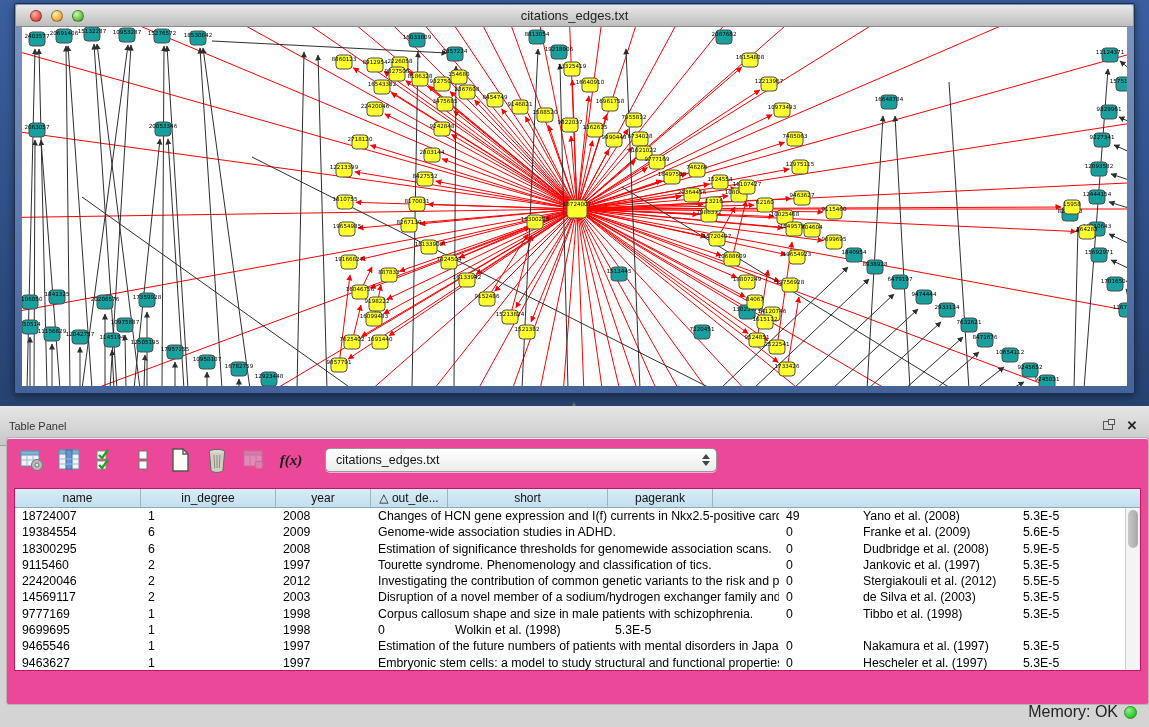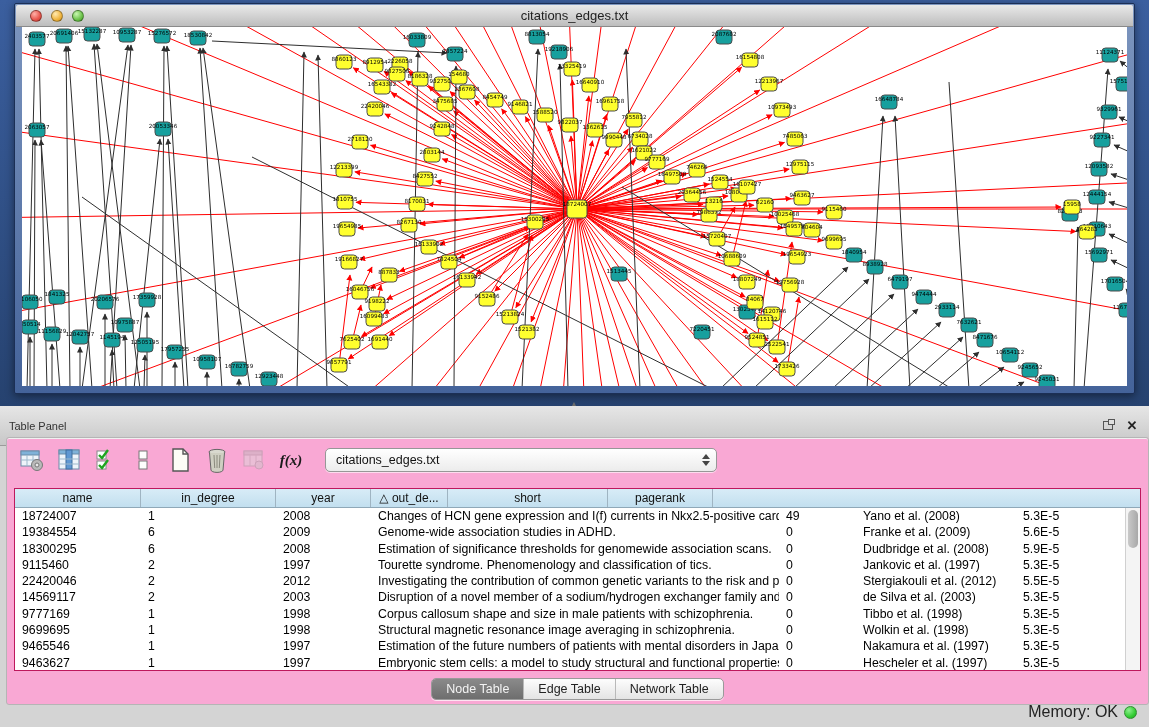--- a/index.html
+++ b/index.html
@@ -35,21 +35,21 @@
     border-bottom:1px solid #9b9b9b; display:flex; align-items:center; padding:0 9px; }
   .ptitle { font-size:11px; color:#333; flex:1; }
   .picon { width:16px; height:14px; margin-left:8px; cursor:default;
     display:flex; align-items:center; justify-content:center; }
   .float-glyph { width:10px; height:9px; border:1.5px solid #555; position:relative; }
   .float-glyph:before { content:""; position:absolute; right:-3px; top:-3px;
     width:5px; height:4px; border:1.5px solid #555; background:#e0e0e0; }
   .x-glyph { font-size:13px; font-weight:bold; color:#222; line-height:13px; }
 
   .inner { position:absolute; left:6px; top:31px; right:0; height:268px;
-    border:1px solid #b5b5b5; border-radius:3px; background:#f9a8d4;
+    border:1px solid #b5b5b5; border-radius:3px; background:#ec4899;
     box-shadow:inset 0 1px 0 #f0f0f0; }
 
   .toolbar { height:44px; display:flex; align-items:center; padding-left:10px; gap:7px; }
   .tbtn { width:30px; height:30px; display:flex; align-items:center; justify-content:center;
     border-radius:4px; }
   .fx { font-family:"Liberation Serif", serif; font-style:italic; font-size:15px;
     font-weight:bold; color:#1a1a1a; }
   .combo { margin-left:12px; width:392px; height:24px; border:1px solid #979797;
     border-radius:5px; background:linear-gradient(#ffffff,#ececec);
     display:flex; align-items:center; padding:0 6px 0 10px;
@@ -1006,21 +1006,20 @@
             <div class="td" style="width: 95px;">1998</div>
             <div class="td" style="width: 408px;">Corpus callosum shape and size in male patients with schizophrenia.</div>
             <div class="td" style="width: 77px;">0</div>
             <div class="td" style="width: 160px;">Tibbo et al. (1998)</div>
             <div class="td" style="width: 105px;">5.3E-5</div>
           </div>
           <div class="tr">
             <div class="td" style="width: 126px;">9699695</div>
             <div class="td" style="width: 135px;">1</div>
             <div class="td" style="width: 95px;">1998</div>
-            <div class="td" style="width: 408px;">Structural magnetic resonance image averaging in schizophrenia.</div>
             <div class="td" style="width: 77px;">0</div>
             <div class="td" style="width: 160px;">Wolkin et al. (1998)</div>
             <div class="td" style="width: 105px;">5.3E-5</div>
           </div>
           <div class="tr">
             <div class="td" style="width: 126px;">9465546</div>
             <div class="td" style="width: 135px;">1</div>
             <div class="td" style="width: 95px;">1997</div>
             <div class="td" style="width: 408px;">Estimation of the future numbers of patients with mental disorders in Japan base...</div>
             <div class="td" style="width: 77px;">0</div>
@@ -1035,26 +1034,19 @@
             <div class="td" style="width: 77px;">0</div>
             <div class="td" style="width: 160px;">Hescheler et al. (1997)</div>
             <div class="td" style="width: 105px;">5.3E-5</div>
           </div>
         </div>
       <div class="vscroll">
         <div class="vthumb"></div>
       </div>
     </div>
 
-    <div class="tabsrow">
-      <div class="seg" id="tabs">
-          <div class="segbtn active">Node Table</div>
-          <div class="segbtn">Edge Table</div>
-          <div class="segbtn">Network Table</div>
-        </div>
-    </div>
   </div>
 
   <div class="statusrow">
     <span class="memtext">Memory: OK</span>
     <span class="memdot"></span>
   </div>
 </div>
 
 </body></html>

